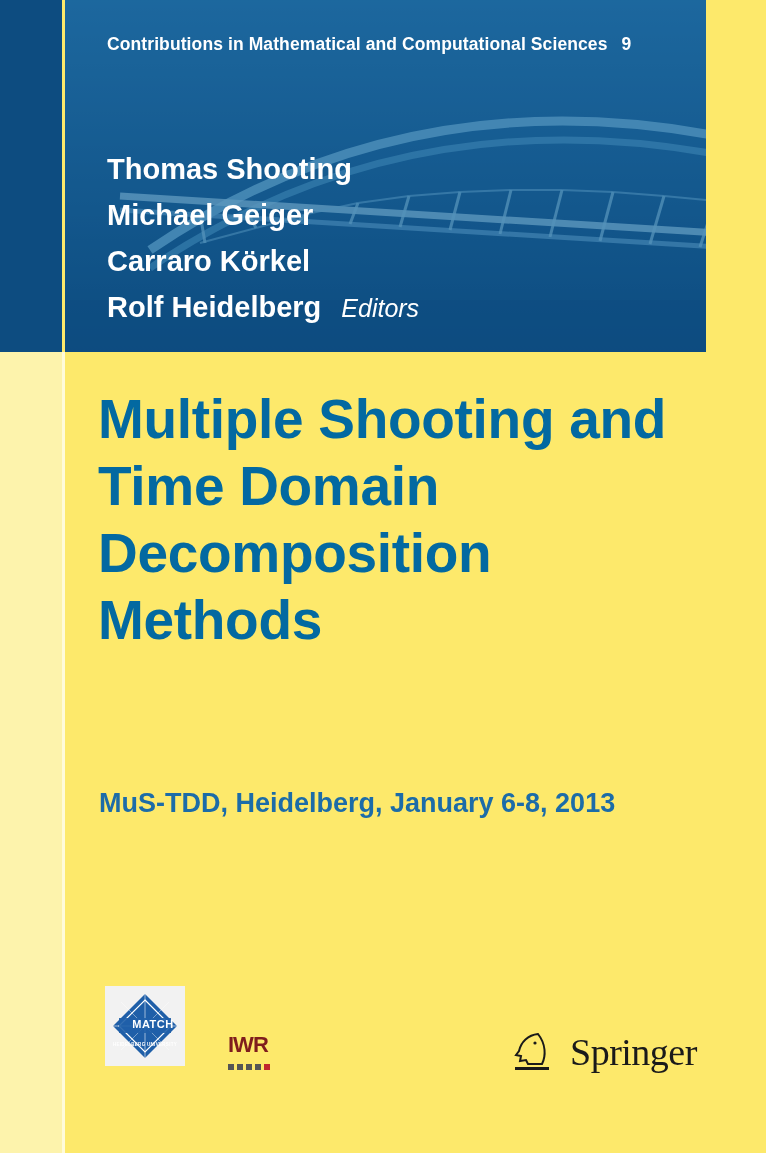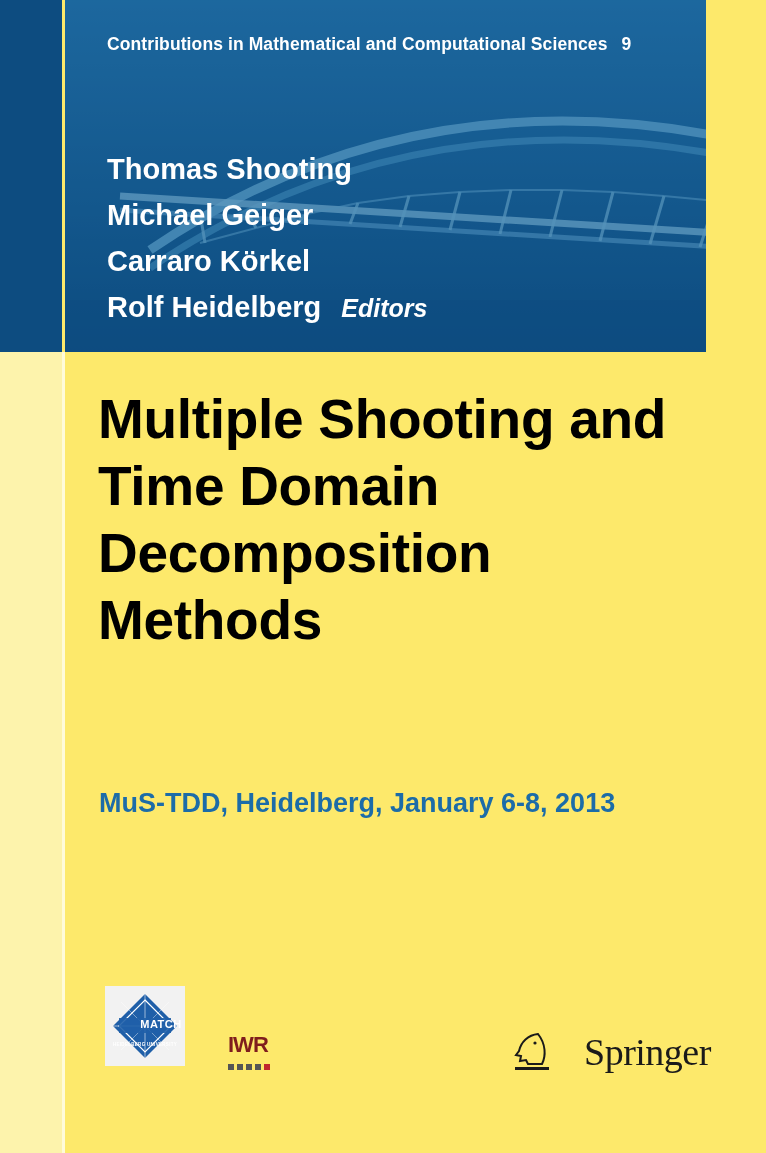--- a/index.html
+++ b/index.html
@@ -75,21 +75,21 @@
   }
   .editor-line {
     font-size: 29px;
     font-weight: bold;
     line-height: 46px;
     white-space: nowrap;
   }
   .editors-label {
     font-size: 25px;
     font-style: italic;
-    font-weight: bold;
+    font-weight: normal;
     margin-left: 20px;
   }
 
   
   .body-area {
     position: absolute;
     left: 0; top: 352px;
     width: 766px;
     height: 801px;
     background: #fde96b;
@@ -105,21 +105,21 @@
     left: 62px; top: 352px;
     width: 3px; height: 801px;
     background: #fffbd9;
   }
 
   .main-title {
     position: absolute;
     left: 98px;
     top: 386px;
     width: 600px;
-    color: #000000;
+    color: #0369a1;
     font-size: 55px;
     font-weight: bold;
     line-height: 67px;
     letter-spacing: -0.3px;
   }
 
   .subtitle {
     position: absolute;
     left: 99px;
     top: 786px;
@@ -139,21 +139,21 @@
     height: 80px;
     background: #f2f2f2;
   }
   .match-logo .diamond {
     position: absolute;
     left: 6px; top: 6px;
     width: 68px; height: 68px;
   }
   .match-logo .match-word {
     position: absolute;
-    left: 16px; top: 32px;
+    left: 8px; top: 32px;
     width: 80px;
     text-align: center;
     font-size: 11px;
     font-weight: bold;
     color: #ffffff;
     letter-spacing: 0.5px;
   }
   .match-logo .match-sub {
     position: absolute;
     left: 0; top: 56px;
@@ -191,21 +191,21 @@
     background: #555;
   }
   .iwr-dots span.red { background: #c1272d; }
 
   .springer-logo {
     position: absolute;
     left: 508px;
     top: 1030px;
     display: flex;
     align-items: center;
-    gap: 28px;
+    gap: 14px;
   }
   .springer-word {
     font-size: 38px;
     color: #1a1a1a;
     font-family: "Liberation Serif", serif;
     letter-spacing: -0.5px;
   }
 </style>
 </head>
 <body>

